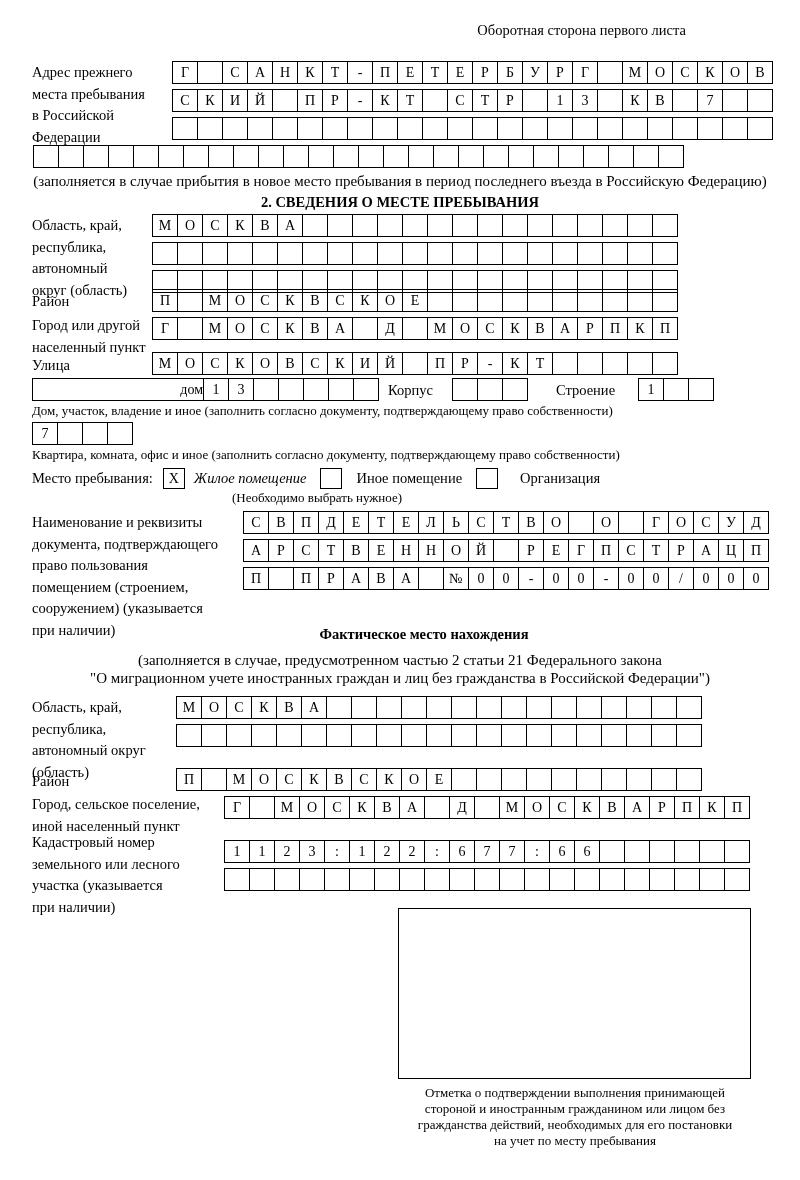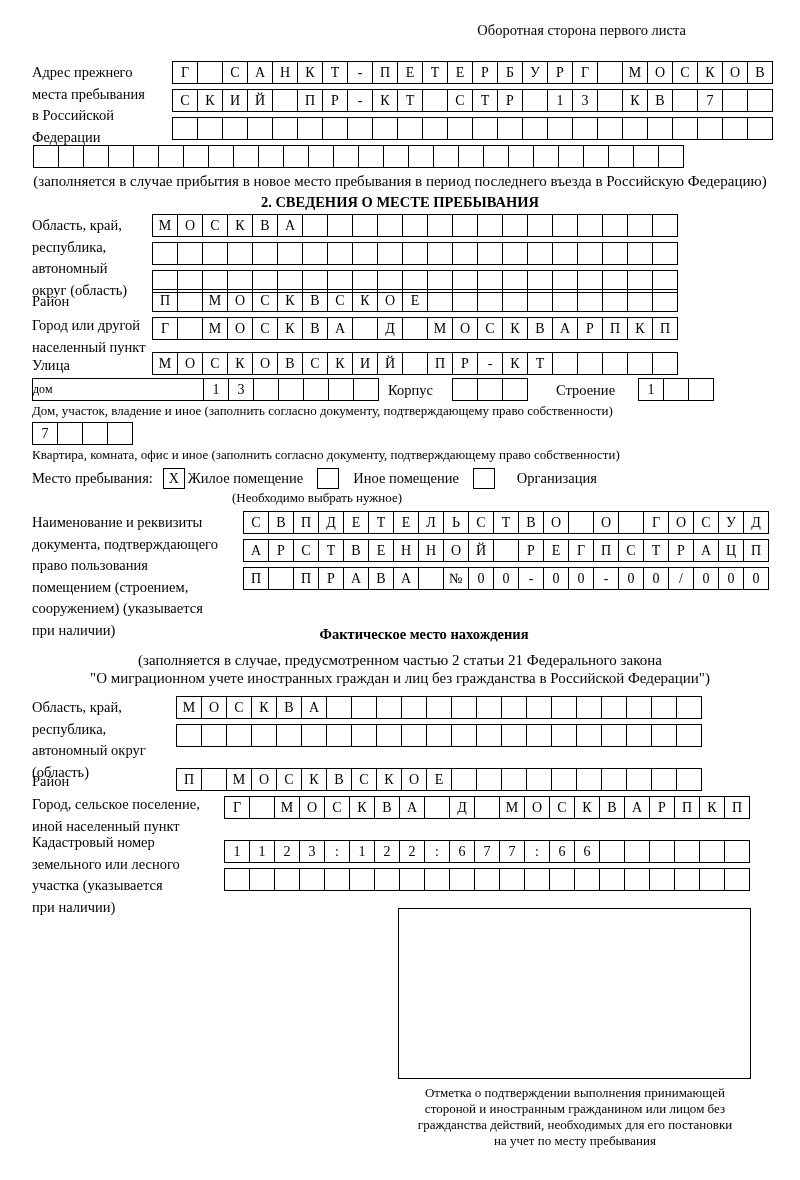--- a/index.html
+++ b/index.html
@@ -55,22 +55,22 @@
   }
   .note {
     font-size: 15px;
     text-align: center;
   }
   .boxlabel {
     border: 1px solid #000;
     box-sizing: border-box;
     height: 23px;
     line-height: 21px;
-    text-align: left;
-    font-size: 12px;
+    text-align: right;
+    font-size: 14px;
     margin-right: -1px;
   }
   .abs { position: absolute; }
   .bigbox {
     border: 1px solid #000;
     box-sizing: border-box;
   }
   .checkbox {
     width: 22px;
     height: 21px;
@@ -398,21 +398,21 @@
       <div class="cell"></div>
       <div class="cell"></div>
       <div class="cell"></div>
     </div>
   </div>
   <div class="abs small" style="left:32px; top:447px;">Квартира, комната, офис и иное (заполнить согласно документу, подтверждающему право собственности)</div>
 
   <div class="abs" style="left:32px; top:468px; display:flex; align-items:center;">
     <span class="lbl">Место пребывания:</span>
     <span class="checkbox" style="margin-left:10px;">Х</span>
-    <span class="lbl" style="margin-left:3px;">Жилое помещение</span>
+    <span class="lbl" style="margin-left:9px;font-style:italic;">Жилое помещение</span>
     <span class="checkbox" style="margin-left:14px;"></span>
     <span class="lbl" style="margin-left:14px;">Иное помещение</span>
     <span class="checkbox" style="margin-left:14px;"></span>
     <span class="lbl" style="margin-left:22px;">Организация</span>
   </div>
   <div class="abs small" style="left:232px; top:490px;">(Необходимо выбрать нужное)</div>
 
   <div class="abs" style="left:32px; top:512px; width:215px;">
     <div class="lbl">Наименование и реквизиты</div>
     <div class="lbl">документа, подтверждающего</div>

